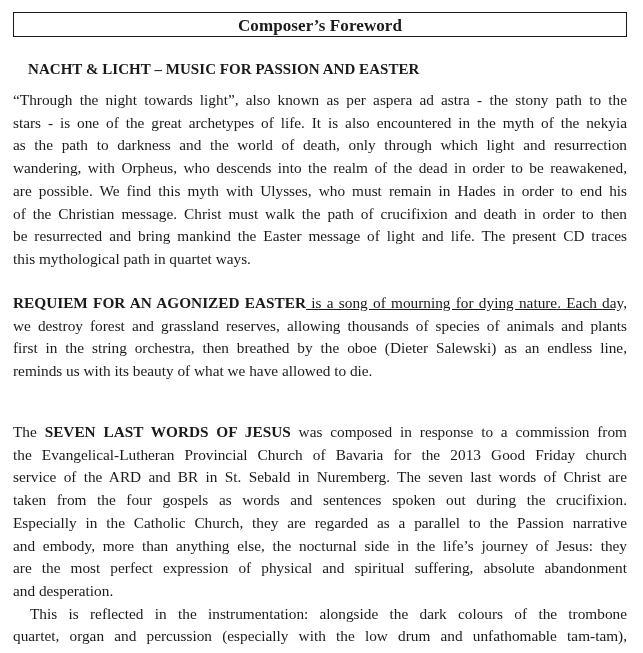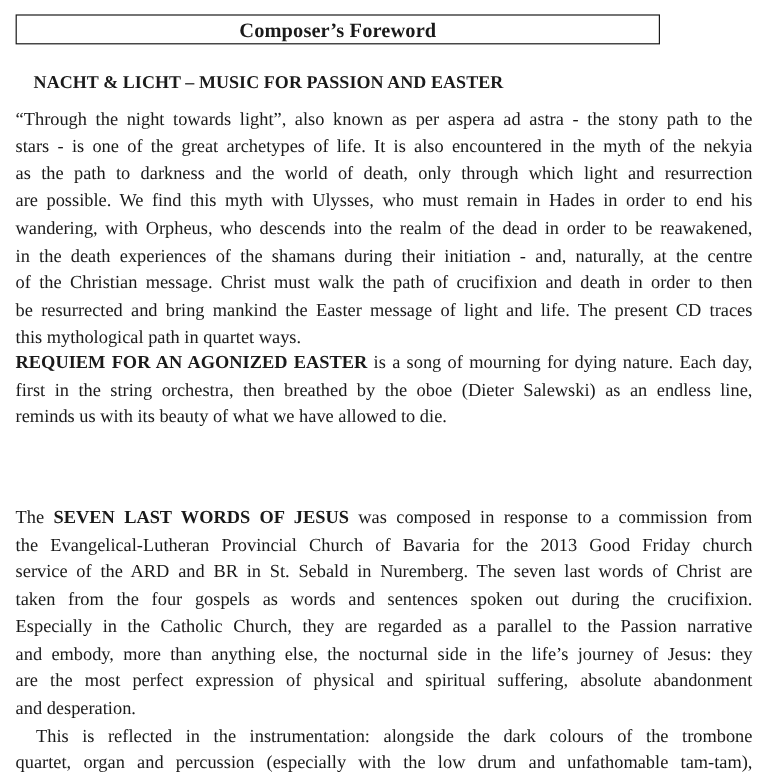--- a/index.html
+++ b/index.html
@@ -21,21 +21,21 @@
       top: 12px;
       width: 614px;
     }
     .title-box {
       border: 1.5px solid #1a1a1a;
       height: 25px;
       display: flex;
       align-items: center;
       justify-content: center;
       box-sizing: border-box;
-      width: 537px;
+      width: 614px;
     }
     .title-box h1 {
       margin: 0;
       font-size: 17px;
       font-weight: bold;
       letter-spacing: 0.1px;
       line-height: 1;
       padding-top: 1px;
     }
     .section-heading {
@@ -84,30 +84,30 @@
   <div class="title-box">
     <h1>Composer’s Foreword</h1>
   </div>
 
   <h2 class="section-heading">NACHT &amp; LICHT – MUSIC FOR PASSION AND EASTER</h2>
 
   <p class="para p1">
     <span class="line">“Through the night towards light”, also known as per aspera ad astra - the stony path to the</span>
     <span class="line">stars - is one of the great archetypes of life. It is also encountered in the myth of the nekyia</span>
     <span class="line">as the path to darkness and the world of death, only through which light and resurrection</span>
+    <span class="line">wandering, with Orpheus, who descends into the realm of the dead in order to be reawakened,</span>
     <span class="line">are possible. We find this myth with Ulysses, who must remain in Hades in order to end his</span>
-    <span class="line">wandering, with Orpheus, who descends into the realm of the dead in order to be reawakened,</span>
-    <span class="line">in the death experiences of the shamans during their initiation - and, naturally, at the centre</span>
     <span class="line">of the Christian message. Christ must walk the path of crucifixion and death in order to then</span>
     <span class="line">be resurrected and bring mankind the Easter message of light and life. The present CD traces</span>
     <span class="line last">this mythological path in quartet ways.</span>
   </p>
 
   <p class="para p2">
-    <span class="line"><strong>REQUIEM FOR AN AGONIZED EASTER</strong><span style="white-space: pre;"> is a song of mourning for dying nature. Each day,</span></span>
+    <span class="line"><strong>REQUIEM FOR AN AGONIZED EASTER</strong><span style="white-space: pre; text-decoration: underline;"> is a song of mourning for dying nature. Each day,</span></span>
+    <span class="line">we destroy forest and grassland reserves, allowing thousands of species of animals and plants</span>
     <span class="line">first in the string orchestra, then breathed by the oboe (Dieter Salewski) as an endless line,</span>
     <span class="line last">reminds us with its beauty of what we have allowed to die.</span>
   </p>
 
   <p class="para p3">
     <span class="line"><span style="white-space: pre;">The </span><strong>SEVEN LAST WORDS OF JESUS</strong><span style="white-space: pre;"> was composed in response to a commission from</span></span>
     <span class="line">the Evangelical-Lutheran Provincial Church of Bavaria for the 2013 Good Friday church</span>
     <span class="line">service of the ARD and BR in St. Sebald in Nuremberg. The seven last words of Christ are</span>
     <span class="line">taken from the four gospels as words and sentences spoken out during the crucifixion.</span>
     <span class="line">Especially in the Catholic Church, they are regarded as a parallel to the Passion narrative</span>

